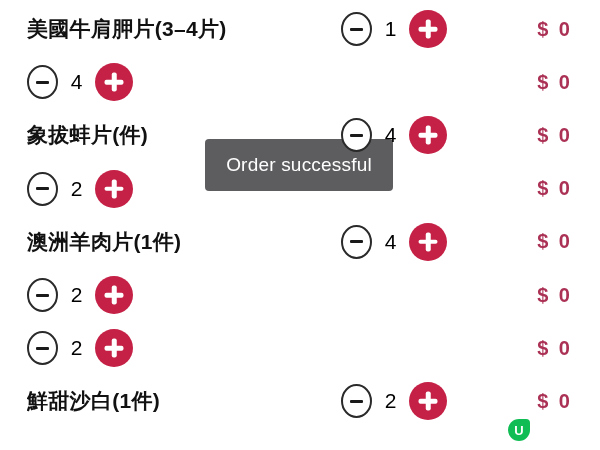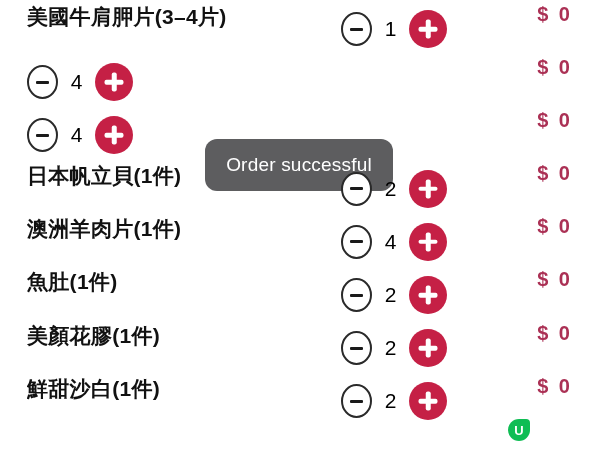--- a/index.html
+++ b/index.html
@@ -15,20 +15,21 @@
     width: 600px; height: 450px;
     background: #ffffff;
     font-family: "Liberation Sans", sans-serif;
     position: relative;
     overflow: hidden;
   }
   .screen { position: relative; width: 600px; height: 450px; }
   .list { padding-top: 2.5px; }
   .row {
     display: flex;
+    align-items: center;
     height: 53.2px;
     padding-left: 27px;
     padding-right: 30px;
   }
   .name {
     width: 314px;
     font-size: 21px;
     font-weight: 600;
     color: var(--text);
     letter-spacing: 0.3px;
@@ -89,21 +90,21 @@
     font-size: 20px;
     font-weight: 700;
     color: var(--price);
     word-spacing: 5px;
     white-space: nowrap;
   }
   .toast {
     position: absolute;
     left: 205px; top: 139px;
     width: 188px; height: 52px;
-    border-radius: 12px;
+    border-radius: 4px;
     background: var(--toast-bg);
     color: #ffffff;
     font-size: 19px;
     display: flex;
     align-items: center;
     justify-content: center;
     z-index: 2;
     letter-spacing: 0.2px;
   }
   .ulogo {
@@ -148,35 +149,35 @@
         <div class="qty">4</div>
         <button class="btn plus">
           <span class="plus-h"></span>
           <span class="plus-v"></span>
         </button>
       </div>
       <div class="price">$ 0</div>
     </div>
 
     <div class="row">
+      <div class="name">象拔蚌片(件)</div>
       <div class="stepper">
         <button class="btn minus">
           <span class="minus-bar"></span>
         </button>
         <div class="qty">4</div>
         <button class="btn plus">
           <span class="plus-h"></span>
           <span class="plus-v"></span>
         </button>
       </div>
       <div class="price">$ 0</div>
     </div>
 
     <div class="row">
-      <div class="name">日本帆立貝(1件)</div>
       <div class="stepper">
         <button class="btn minus">
           <span class="minus-bar"></span>
         </button>
         <div class="qty">2</div>
         <button class="btn plus">
           <span class="plus-h"></span>
           <span class="plus-v"></span>
         </button>
       </div>
@@ -192,36 +193,34 @@
         <div class="qty">4</div>
         <button class="btn plus">
           <span class="plus-h"></span>
           <span class="plus-v"></span>
         </button>
       </div>
       <div class="price">$ 0</div>
     </div>
 
     <div class="row">
-      <div class="name">魚肚(1件)</div>
-      <div class="stepper">
-        <button class="btn minus">
-          <span class="minus-bar"></span>
-        </button>
-        <div class="qty">2</div>
-        <button class="btn plus">
-          <span class="plus-h"></span>
-          <span class="plus-v"></span>
-        </button>
-      </div>
-      <div class="price">$ 0</div>
-    </div>
-
-    <div class="row">
-      <div class="name">美顏花膠(1件)</div>
+      <div class="stepper">
+        <button class="btn minus">
+          <span class="minus-bar"></span>
+        </button>
+        <div class="qty">2</div>
+        <button class="btn plus">
+          <span class="plus-h"></span>
+          <span class="plus-v"></span>
+        </button>
+      </div>
+      <div class="price">$ 0</div>
+    </div>
+
+    <div class="row">
       <div class="stepper">
         <button class="btn minus">
           <span class="minus-bar"></span>
         </button>
         <div class="qty">2</div>
         <button class="btn plus">
           <span class="plus-h"></span>
           <span class="plus-v"></span>
         </button>
       </div>

